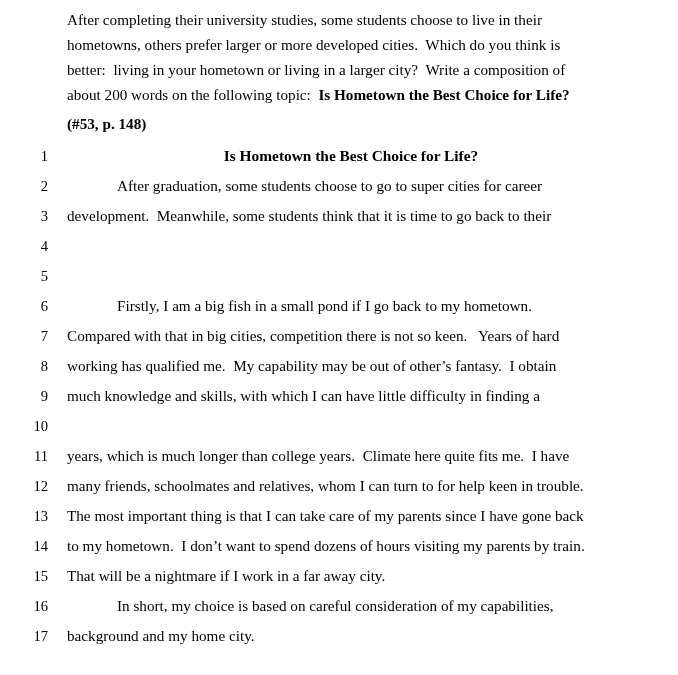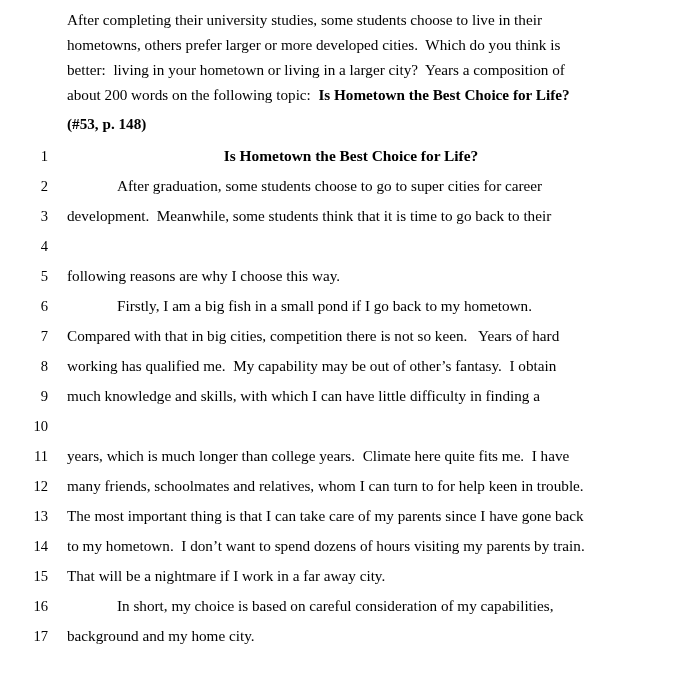--- a/index.html
+++ b/index.html
@@ -93,21 +93,21 @@
   }
 </style>
 </head>
 <body>
 
 <div id="page">
 
   <div id="prompt-block">
     <div class="prompt-line">After completing their university studies, some students choose to live in their</div>
     <div class="prompt-line">hometowns, others prefer larger or more developed cities.  Which do you think is</div>
-    <div class="prompt-line">better:  living in your hometown or living in a larger city?  Years a composition of</div>
+    <div class="prompt-line">better:  living in your hometown or living in a larger city?  Write a composition of</div>
     <div class="prompt-line"><span>about 200 words on the following topic:  </span><span class="bold-title-inline">Is Hometown the Best Choice for Life?</span></div>
   </div>
 
   <div id="citation">(#53, p. 148)</div>
 
   <div id="essay">
       <div class="essay-row">
         <span class="line-no">1</span>
         <span class="line-text centered">Is Hometown the Best Choice for Life?</span>
       </div>
@@ -117,21 +117,20 @@
       </div>
       <div class="essay-row">
         <span class="line-no">3</span>
         <span class="line-text">development.  Meanwhile, some students think that it is time to go back to their</span>
       </div>
       <div class="essay-row">
         <span class="line-no">4</span>
       </div>
       <div class="essay-row">
         <span class="line-no">5</span>
-        <span class="line-text">following reasons are why I choose this way.</span>
       </div>
       <div class="essay-row">
         <span class="line-no">6</span>
         <span class="line-text indent">Firstly, I am a big fish in a small pond if I go back to my hometown.</span>
       </div>
       <div class="essay-row">
         <span class="line-no">7</span>
         <span class="line-text">Compared with that in big cities, competition there is not so keen.   Years of hard</span>
       </div>
       <div class="essay-row">

